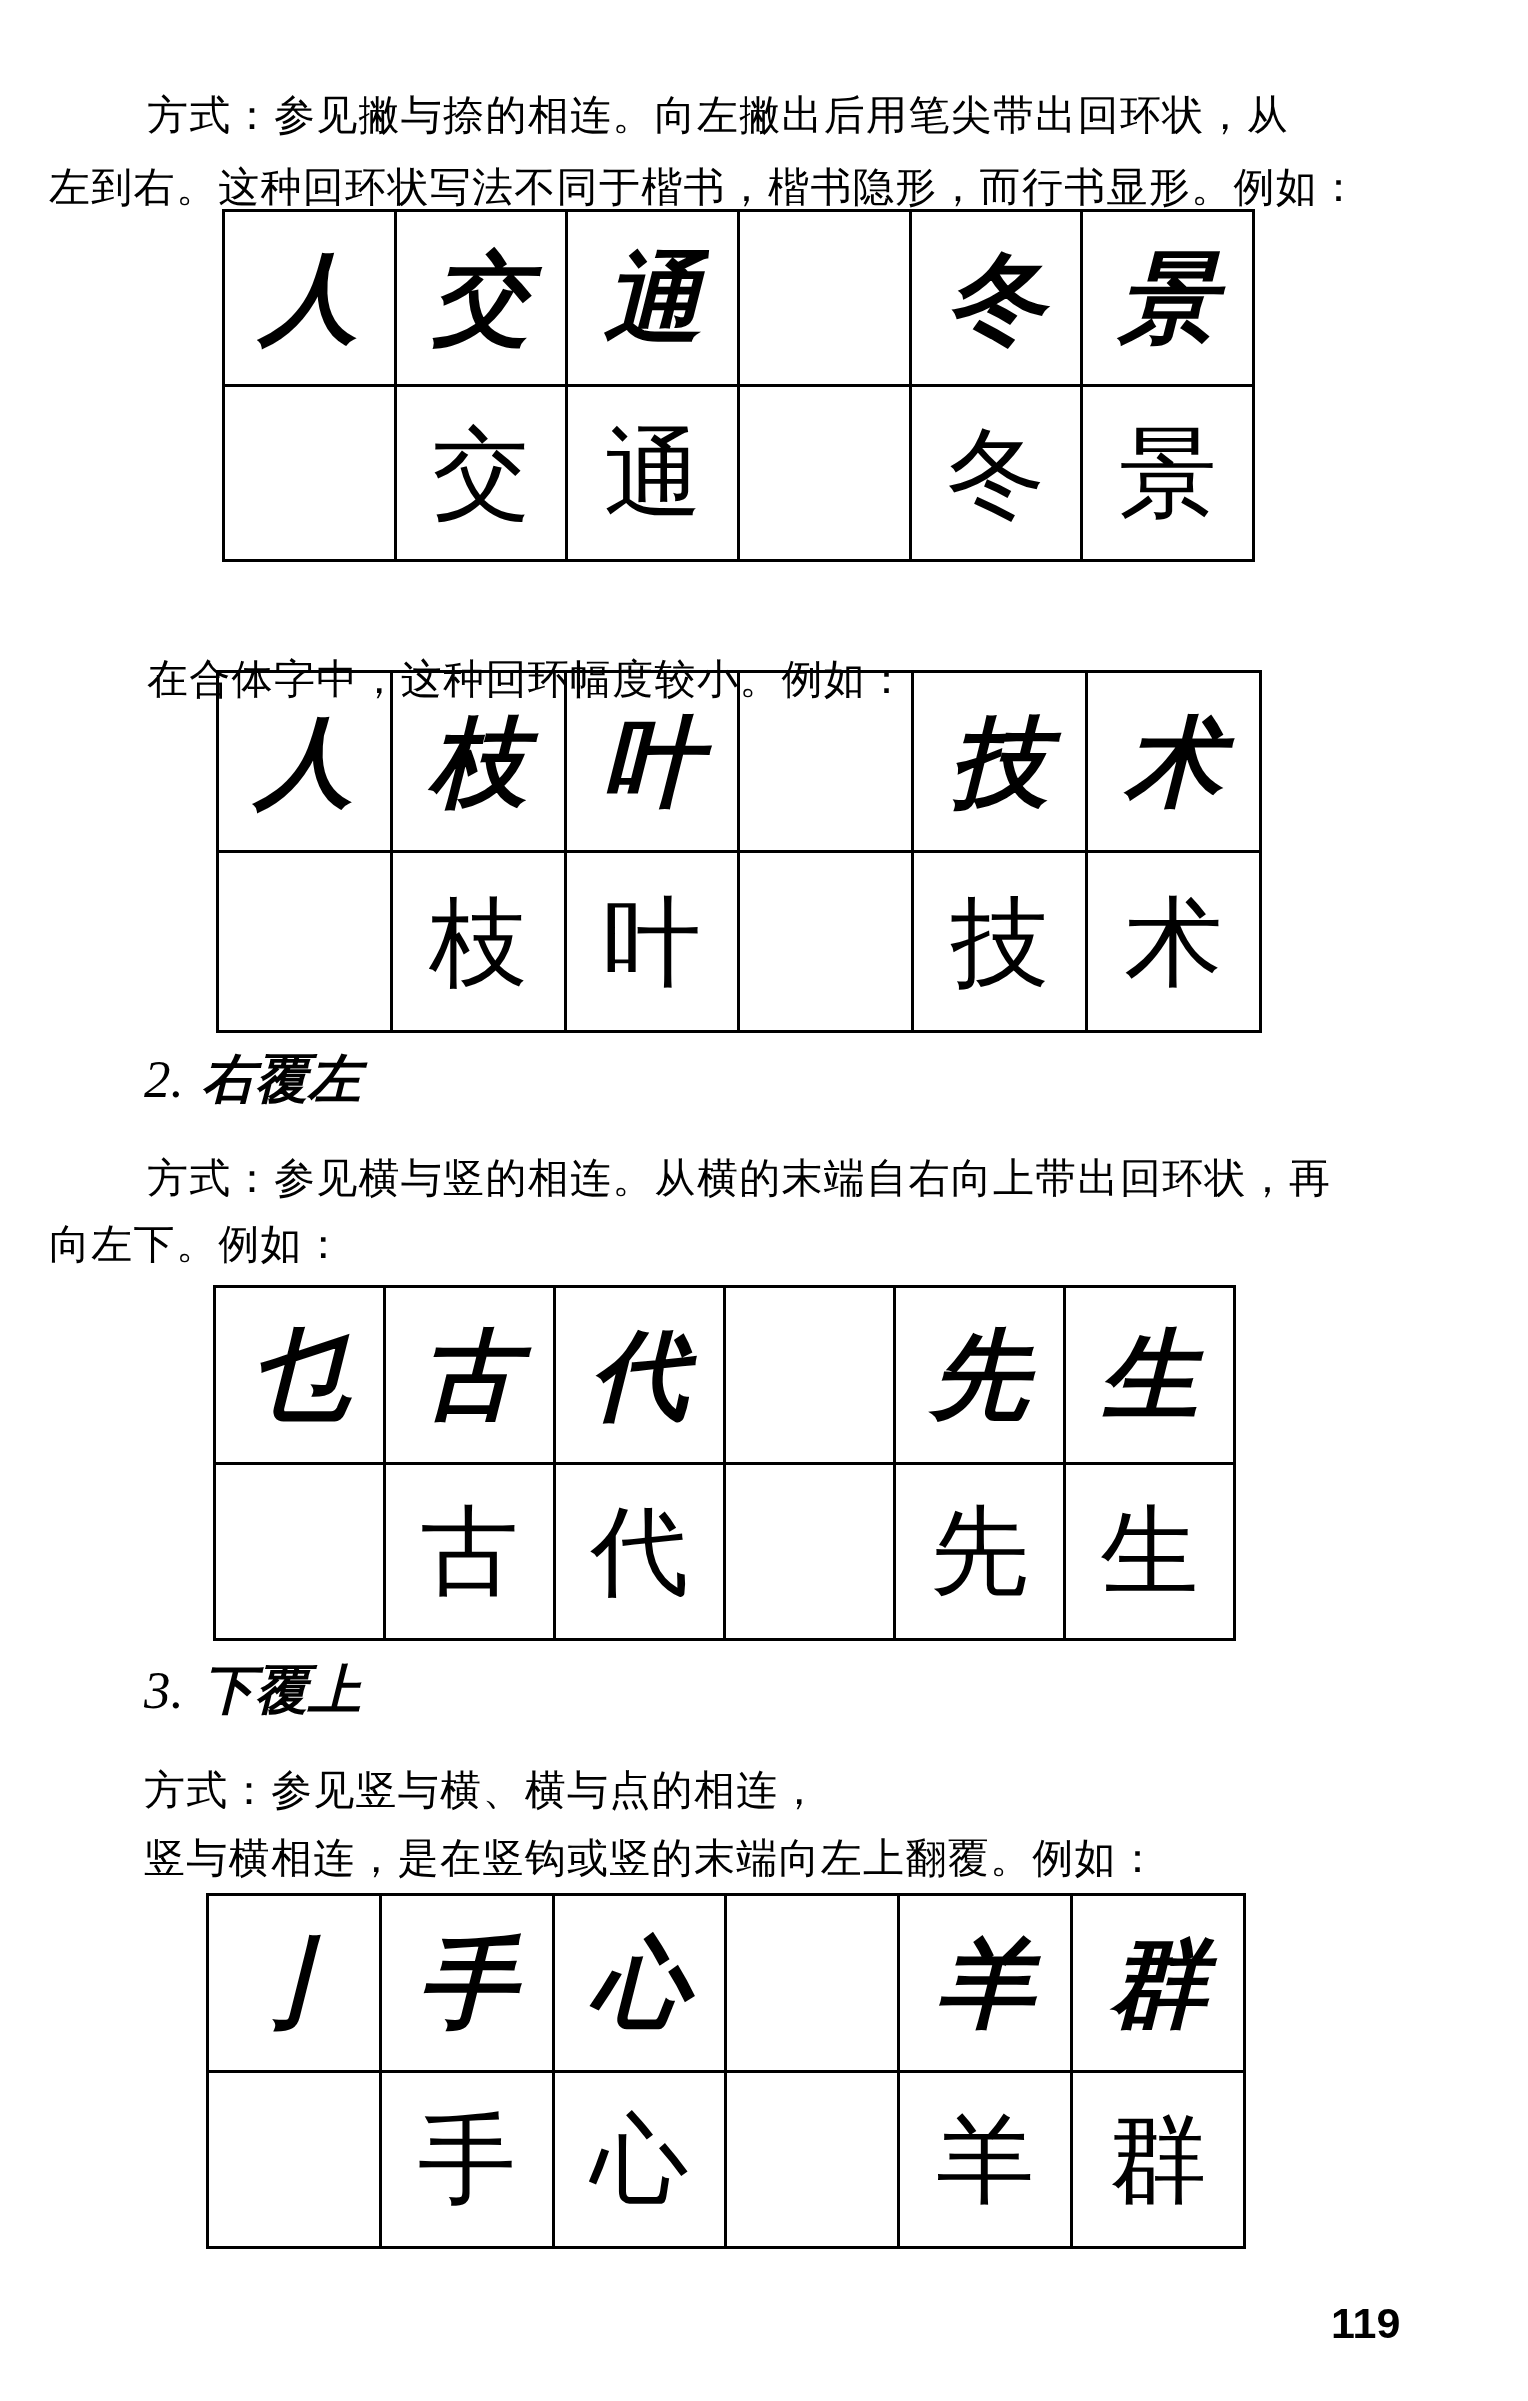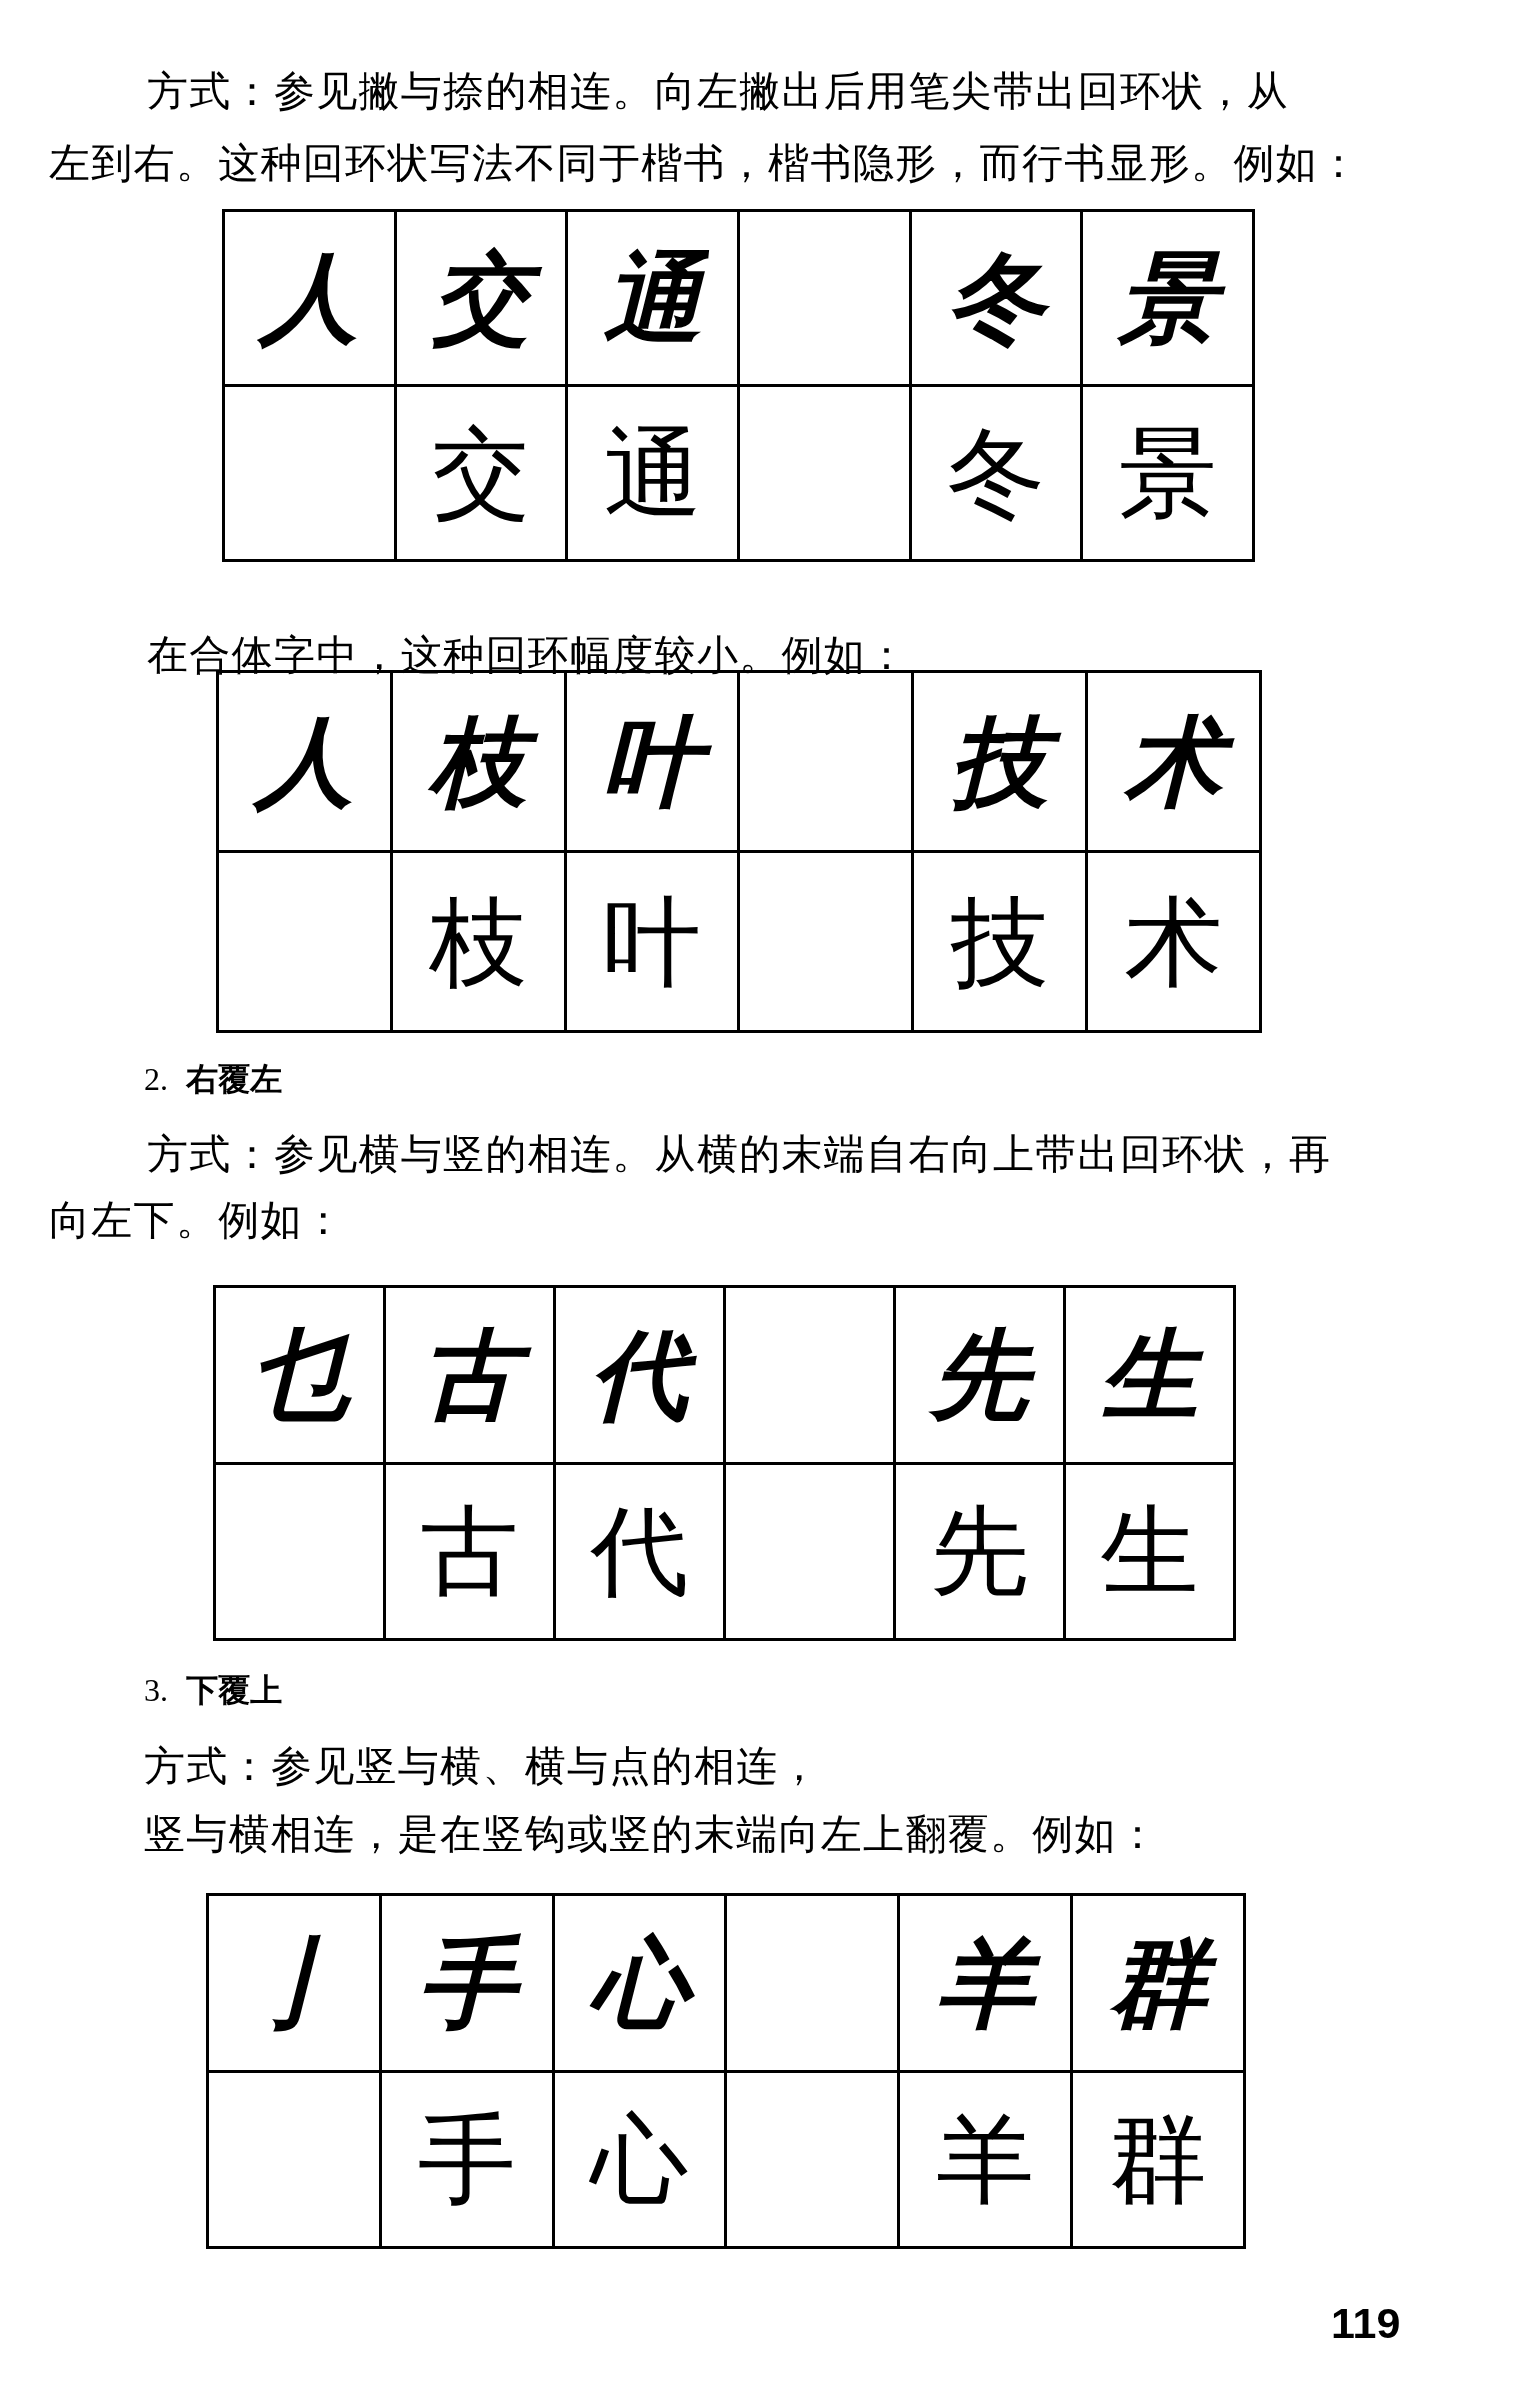--- a/index.html
+++ b/index.html
@@ -1,19 +1,19 @@
 <!DOCTYPE html>
 <html style="font-size:10.5px"><head>
 <meta charset="utf-8">
 <style>
   html, body { margin:0; padding:0; background:#ffffff; }
   body { width:1528px; height:2401px; position:relative; overflow:hidden;
          font-family:"DejaVu Sans", sans-serif; color:#000; }
-  .line { position:absolute; font-size:41px; line-height:52px; white-space:nowrap; letter-spacing:1.3px; }
-  .heading { position:absolute; font-size:32px; line-height:52px; white-space:nowrap; }
+  .line { position:absolute; font-size:41px; line-height:52px; white-space:nowrap; letter-spacing:1.3px;margin-top:24px; }
+  .heading { position:absolute; font-size:53px; line-height:52px; white-space:nowrap;font-style:italic; }
   .heading .num { font-family:"Liberation Serif", serif; margin-right:18.3px; }
   .heading .title { font-weight:bold; }
   table.grid { position:absolute; border-collapse:collapse; table-layout:fixed; }
   table.grid td { border:3.3px solid #000; text-align:center; vertical-align:middle; padding:0;
                   font-family:"DejaVu Serif", serif; font-size:98px; line-height:1; }
   table.grid tr.cursive td { font-style:italic; font-weight:bold; }
   .pagenum { position:absolute; font-family:"Liberation Sans", sans-serif; font-weight:bold; font-size:43px; }
 </style>
 </head>
 <body>

